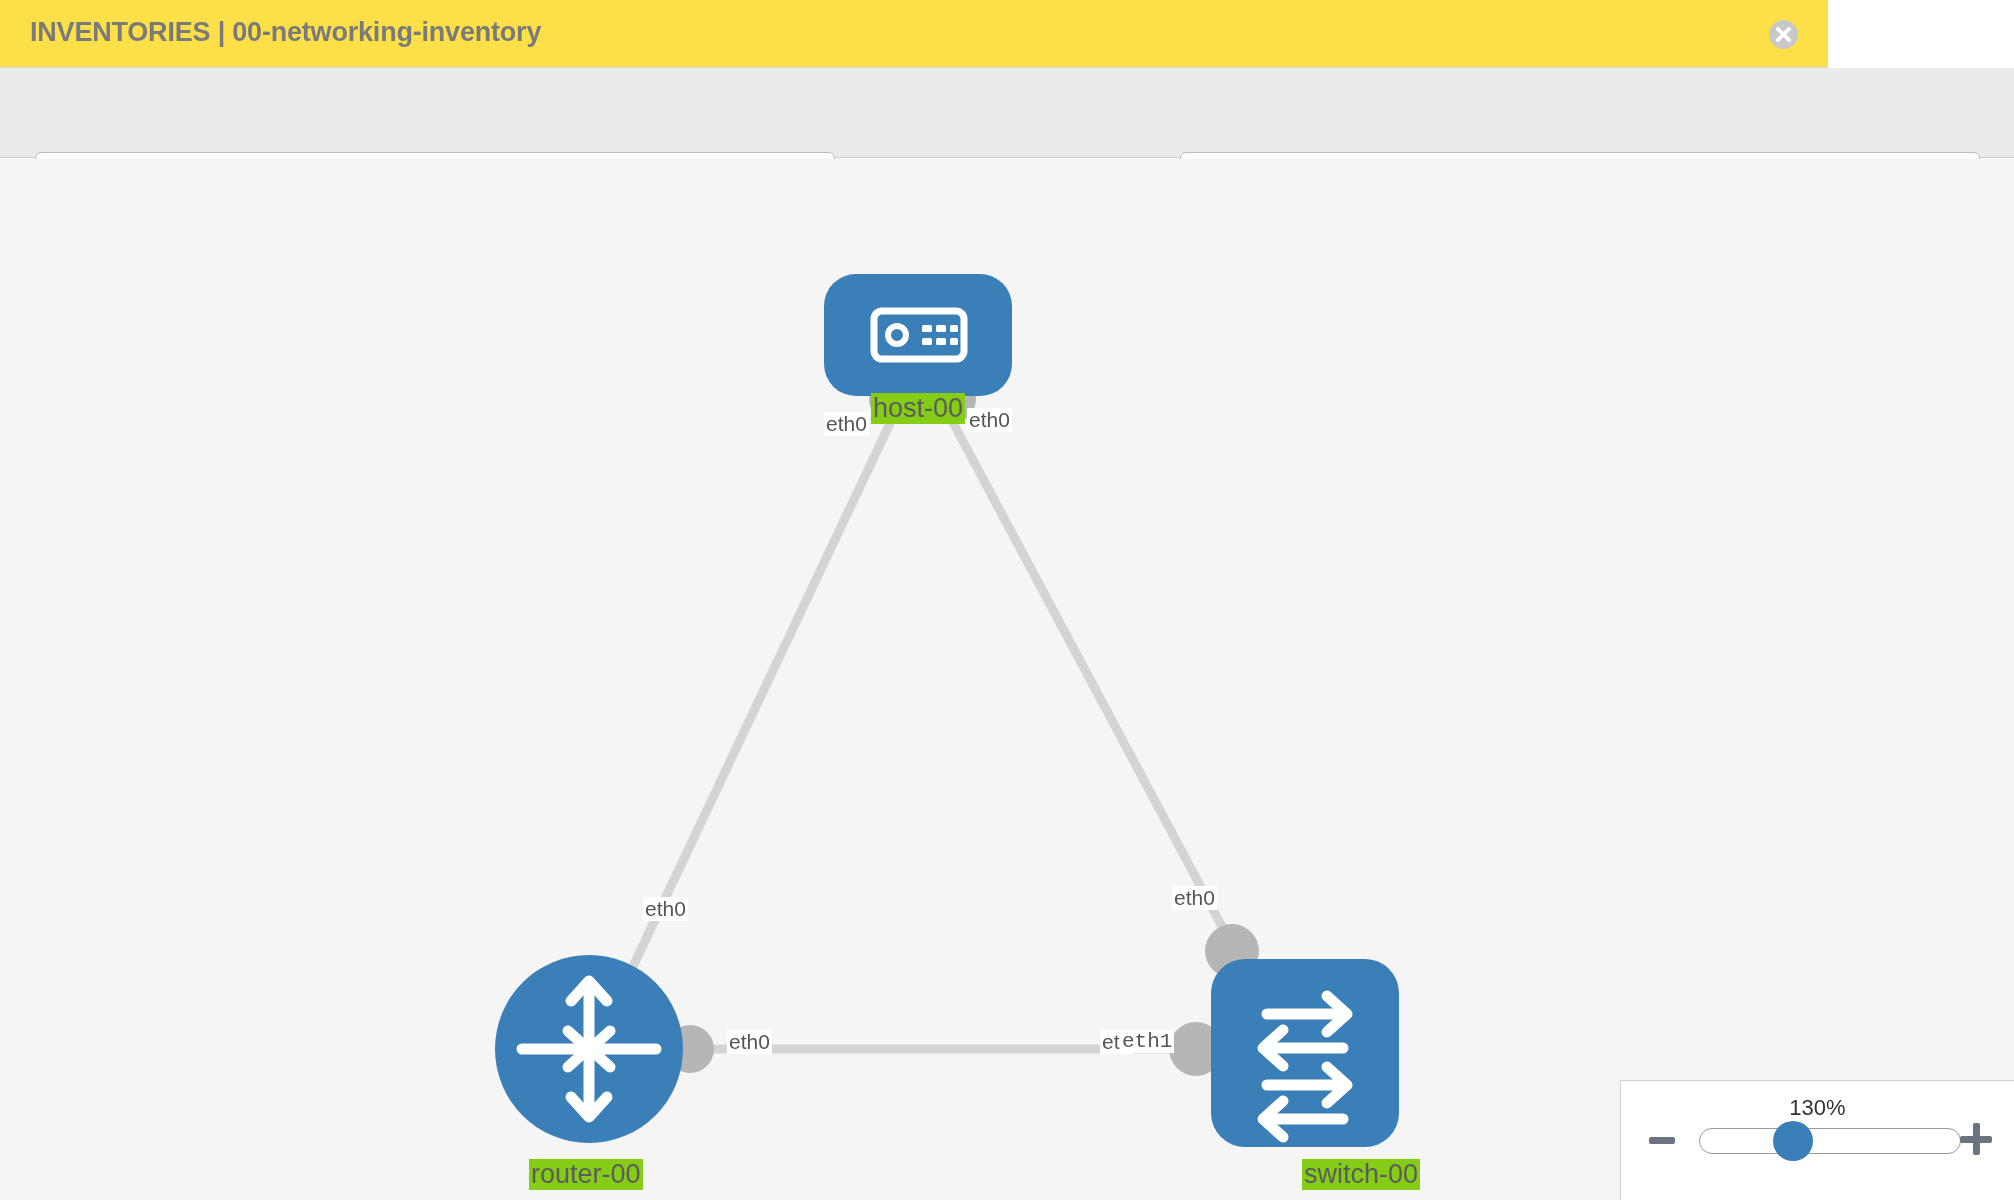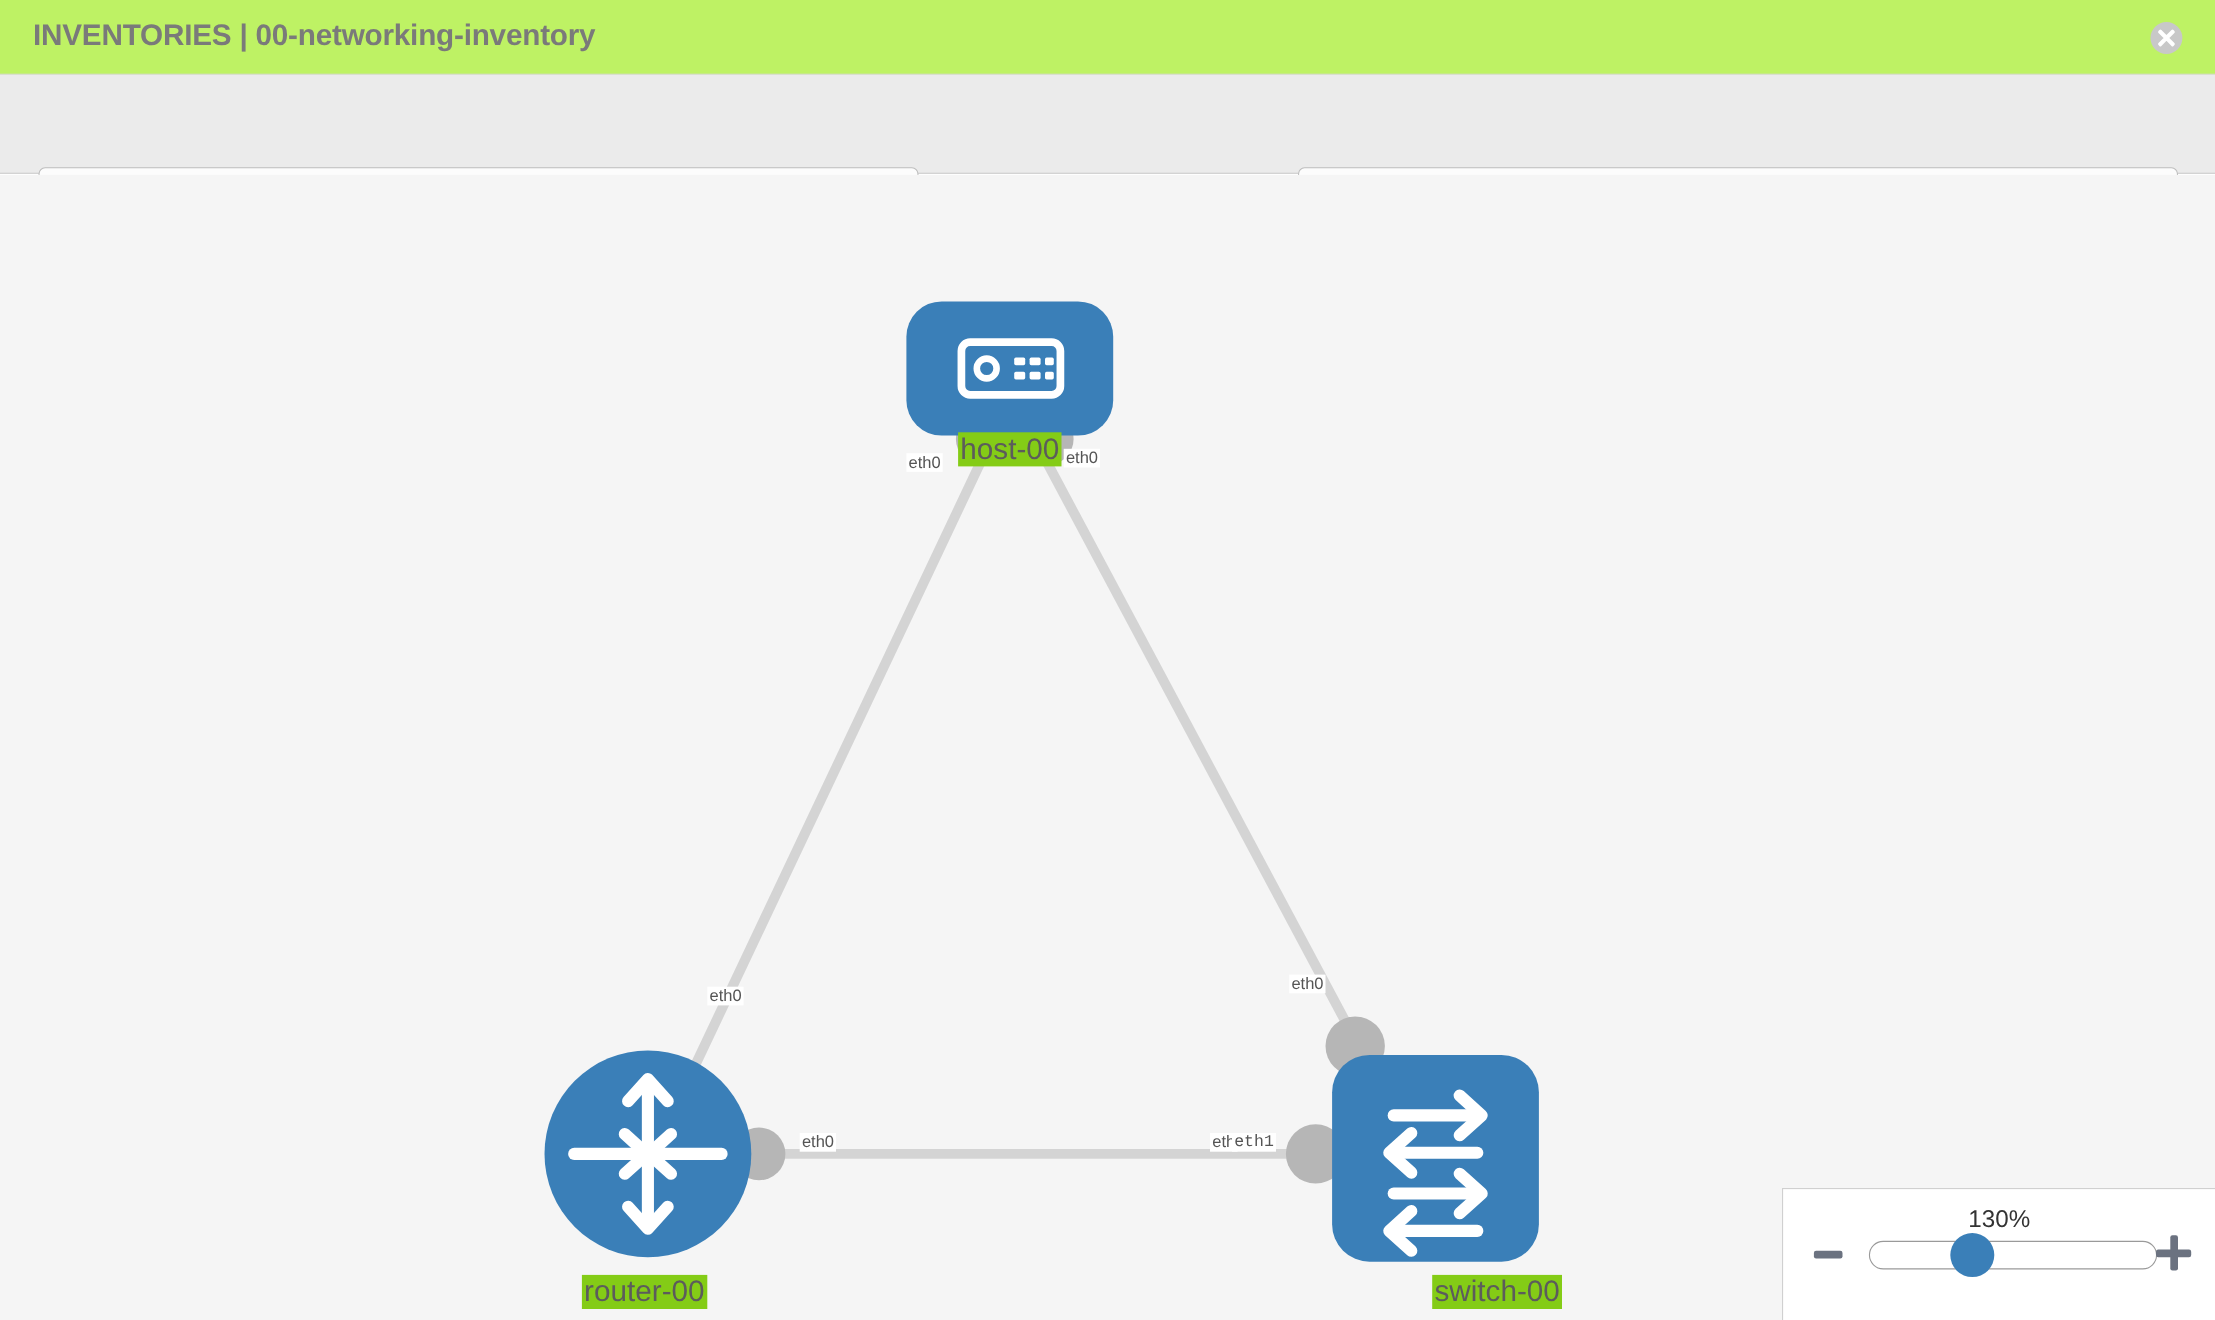--- a/index.html
+++ b/index.html
@@ -8,22 +8,22 @@
     background: #ffffff;
     font-family: "Liberation Sans", sans-serif;
     overflow: hidden;
   }
 
   .app { position: relative; width: 2014px; height: 1200px; }
 
   
   .header {
     position: absolute; left: 0; top: 0;
-    width: 2014px; height: 68px;
-    background: #bef264;
+    width: 1828px; height: 68px;
+    background: #fde047;
     border-bottom: 1px solid #d7d7d7;
   }
   .header-title {
     position: absolute; left: 30px; top: 17px;
     font-size: 27px; font-weight: bold;
     color: #7a7a7a;
     letter-spacing: -0.2px;
     white-space: nowrap;
   }
   .close-btn {
@@ -98,21 +98,21 @@
   .node-label {
     position: absolute;
     font-size: 27px;
     color: #5c5c5c;
     background: #84cc16;
     white-space: nowrap;
     padding: 0 2px;
   }
   .edge-label {
     position: absolute;
-    font-size: 15px;
+    font-size: 21px;
     color: #555555;
     background: #ffffff;
     white-space: nowrap;
     padding: 0 2px;
   }
 
   
   .zoom-panel {
     position: absolute; right: 0; bottom: 0;
     width: 394px; height: 120px;

